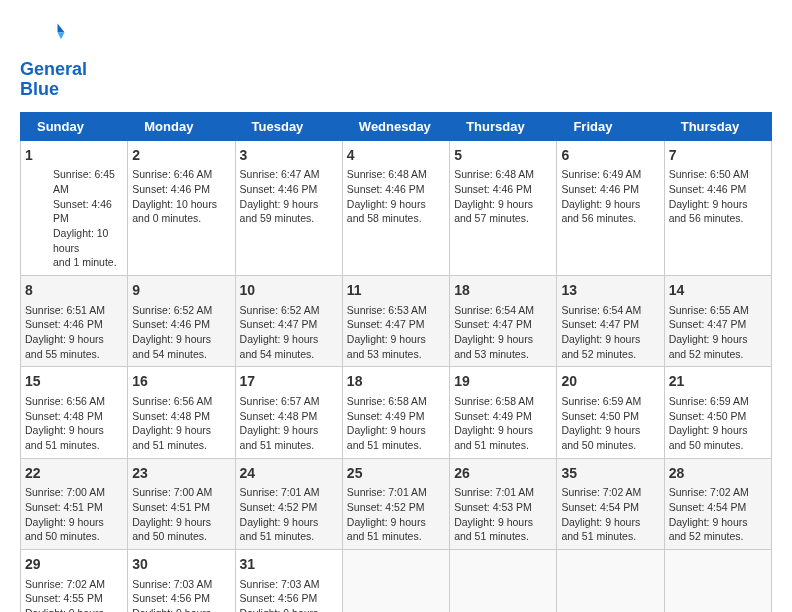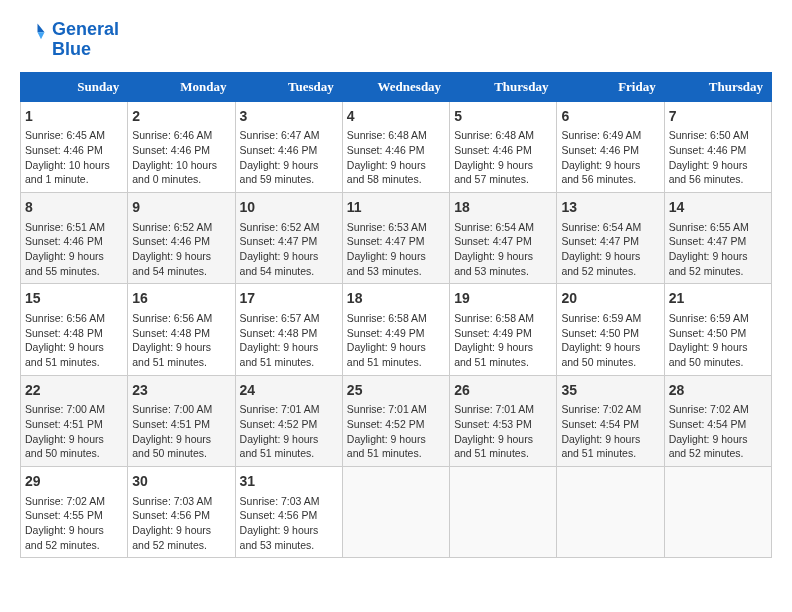--- a/index.html
+++ b/index.html
@@ -11,21 +11,23 @@
       padding: 20px;
     }
     .header-section {
       display: flex;
       justify-content: space-between;
       align-items: flex-start;
       margin-bottom: 12px;
     }
     .logo {
       display: flex;
-      gap: 4px;
+      align-items: center;
+      gap: 12px;
+      flex-direction: column;
     }
     .logo-text {
       font-size: 18px;
       font-weight: bold;
       color: #333;
       line-height: 1.1;
     }
     .logo-text span {
       color: #1565c0;
     }
@@ -46,26 +48,25 @@
       color: #555;
     }
     table {
       width: 100%;
       border-collapse: collapse;
       font-size: 11px;
     }
     thead tr th {
       background-color: #1565c0;
       color: #fff;
-      padding: 6px 8px;
-      text-align: right;
+      padding: 6px 16px;
+      text-align: left;
       font-size: 13px;
       font-weight: bold;
       border: 1px solid #1565c0;
-      font-family: Liberation Serif, serif;
     }
     tbody tr td {
       vertical-align: top;
       padding: 5px 4px;
       border: 1px solid #ccc;
       width: 14.28%;
       min-height: 80px;
       background: #fff;
       color: #333;
       line-height: 1.4;
@@ -116,21 +117,21 @@
         <th>Wednesday</th>
         <th>Thursday</th>
         <th>Friday</th>
         <th>Thursday</th>
       </tr>
   </thead>
   <tbody id="calendar-body">
   <tr>
         <td>
           <span class="day-number">1</span>
-          <div class="day-info" style="white-space: pre-line;">Sunrise: 6:45 AM
+          <div class="day-info" style="white-space: pre-line; margin-left: 28px;">Sunrise: 6:45 AM
 Sunset: 4:46 PM
 Daylight: 10 hours
 and 1 minute.</div>
         </td>
         <td>
           <span class="day-number">2</span>
           <div class="day-info" style="white-space: pre-line;">Sunrise: 6:46 AM
 Sunset: 4:46 PM
 Daylight: 10 hours
 and 0 minutes.</div>

